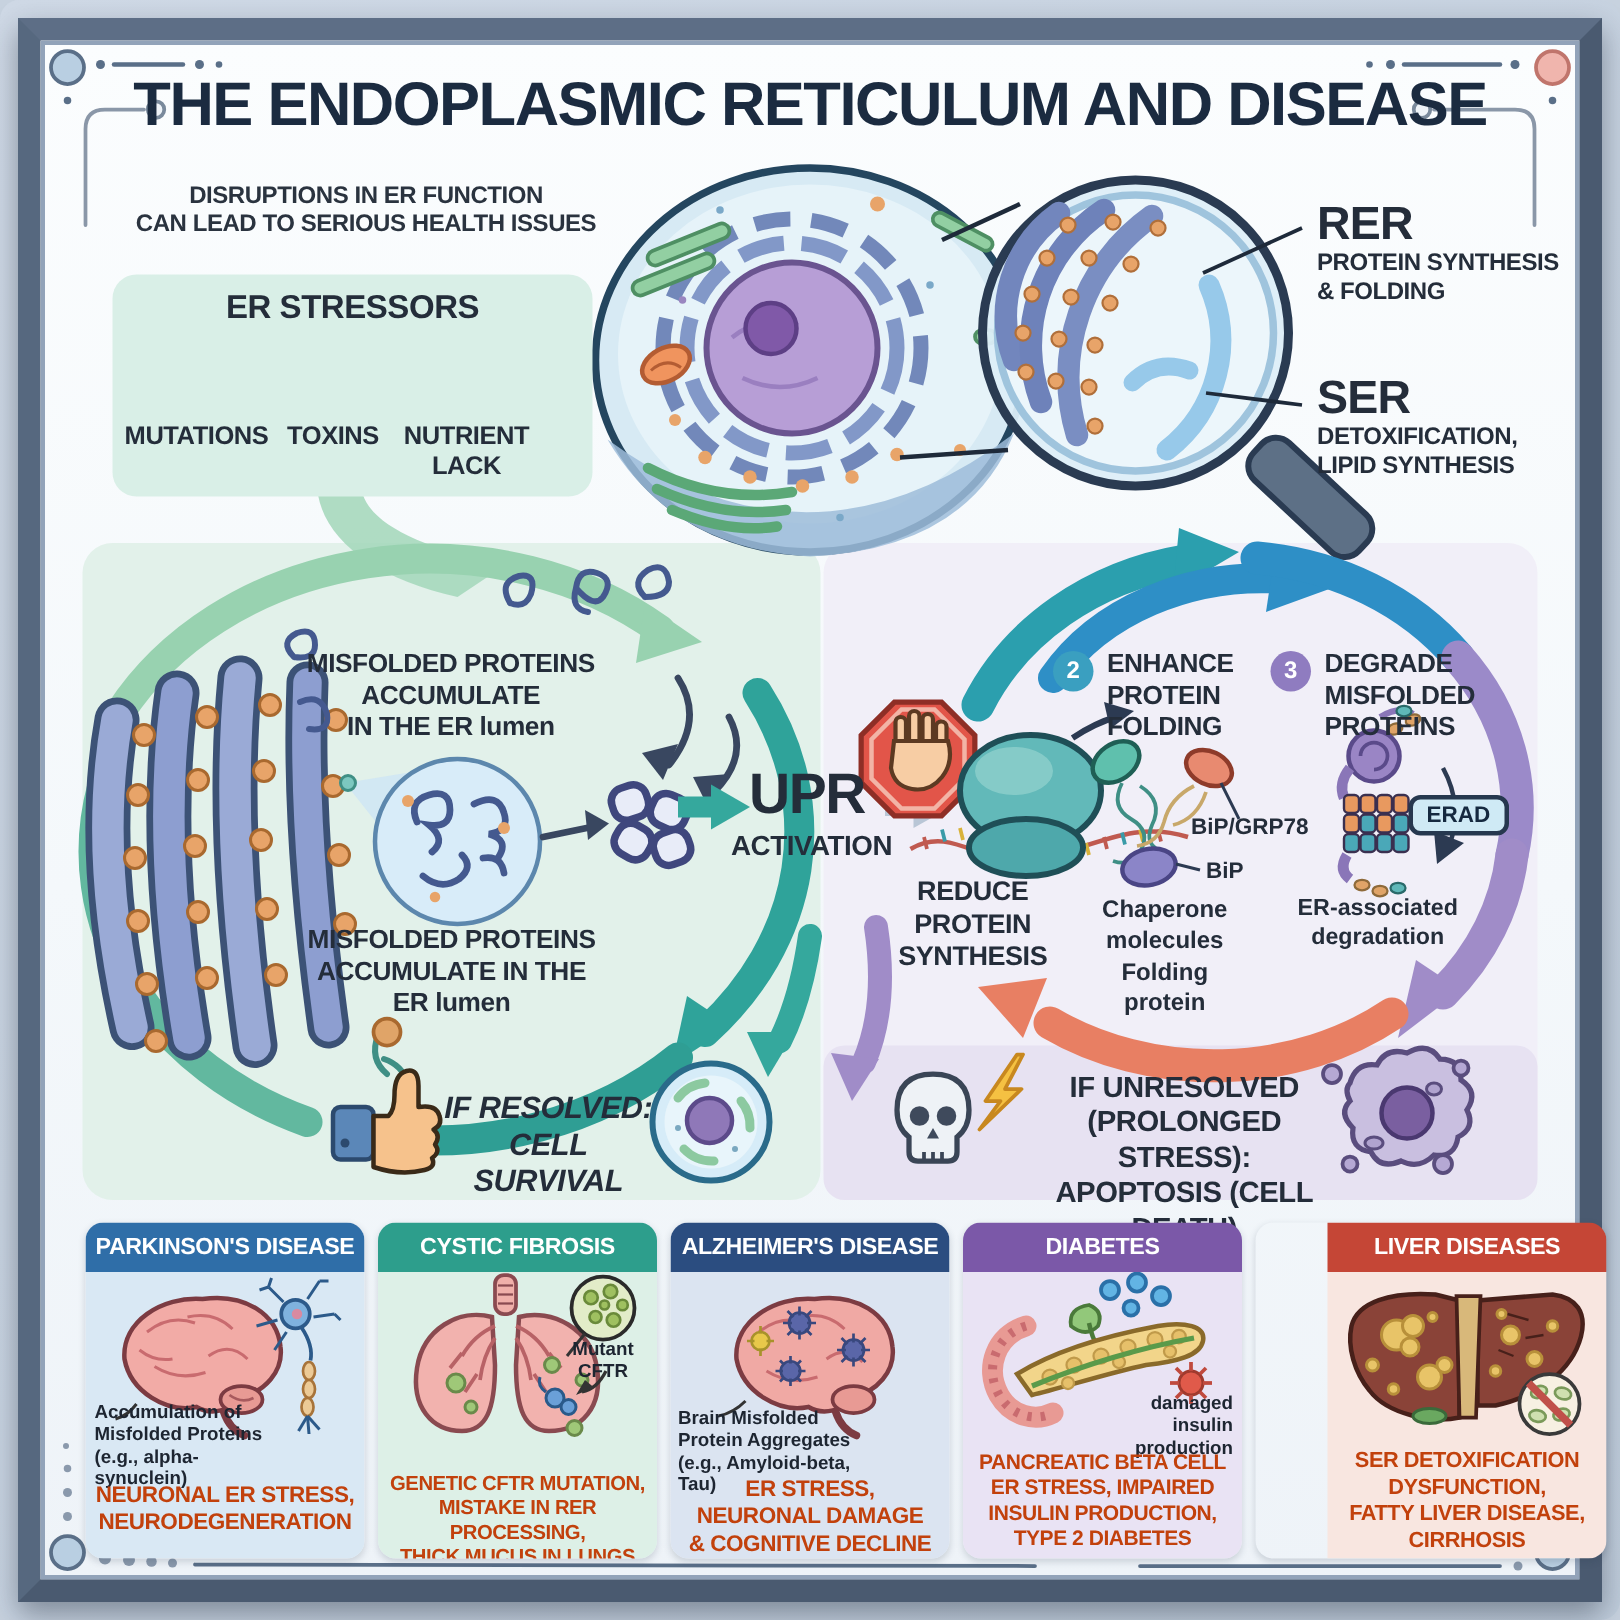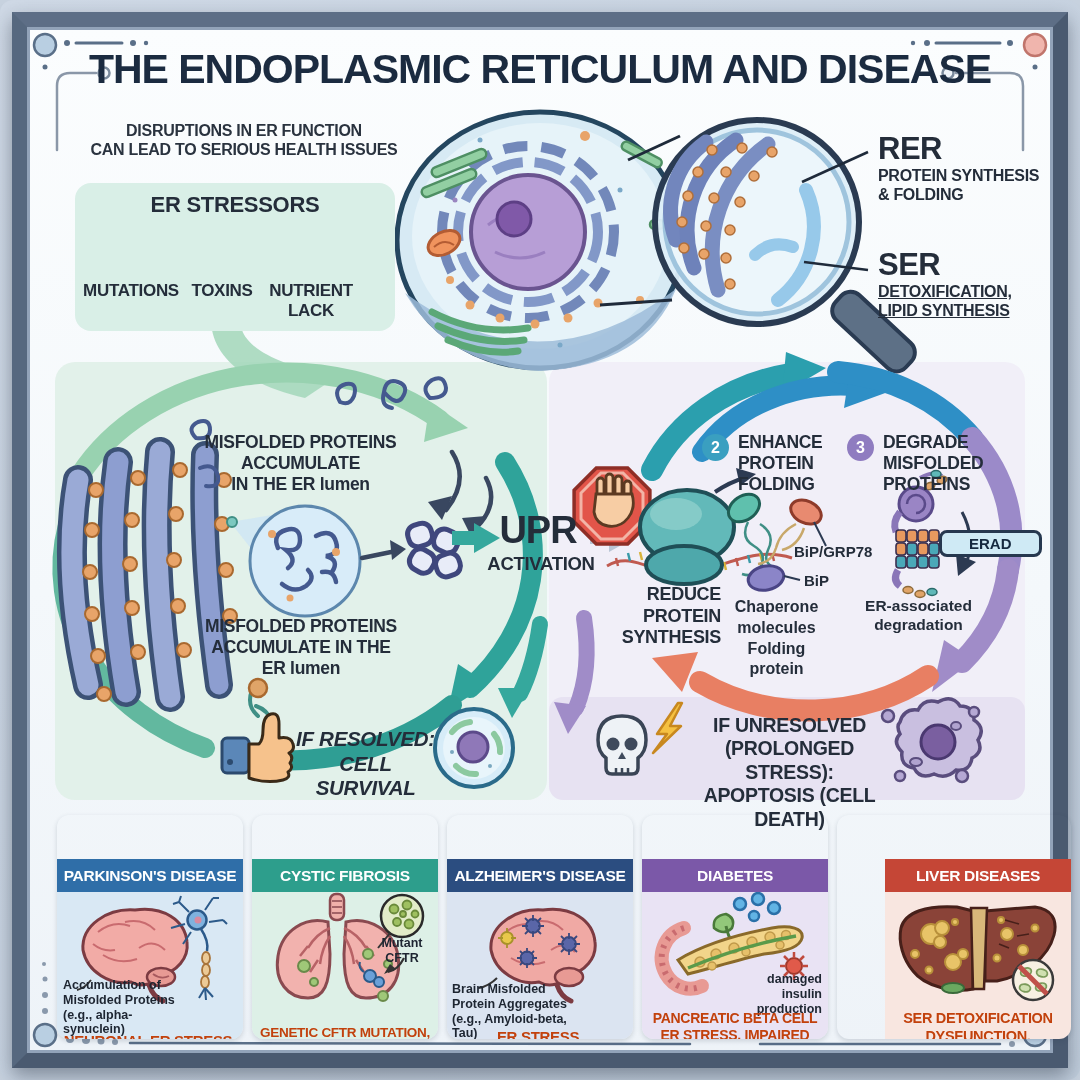--- a/index.html
+++ b/index.html
@@ -10,25 +10,25 @@
     border:15px solid #4a5a70;border-top-color:#5d6e86;border-left-color:#56687f;
     box-shadow:0 8px 18px rgba(20,30,45,.4), inset 0 0 0 3px #92a3b9;
     background:linear-gradient(180deg,#fbfdfe 0%,#f4f8fb 55%,#eef3f8 100%);}
   .txt{font-weight:bold;color:#242d3a;white-space:pre-line;line-height:1.2;letter-spacing:-0.3px;}
   .ctr{text-align:center;}
   #title{left:0;top:49px;width:1080px;text-align:center;font-size:41px;color:#1b2b40;letter-spacing:-1px;line-height:1;}
   .panel{border-radius:20px;}
   .badge{width:27px;height:27px;border-radius:50%;color:#fff;font-weight:bold;font-size:16px;
     display:flex;align-items:center;justify-content:center;}
   .chip{background:#cfeaf5;border:3px solid #26384f;border-radius:8px;font-weight:bold;
-    font-size:15px;color:#15293f;padding:2px 27px;letter-spacing:0;}
+    font-size:15px;color:#15293f;padding:2px 9px;letter-spacing:0;}
   .card{position:absolute;top:815px;width:186px;height:224px;border-radius:12px;overflow:hidden;
     box-shadow:0 2px 5px rgba(40,55,80,.18);}
   .card .hd{height:33px;line-height:33px;text-align:center;color:#fff;font-weight:bold;
-    font-size:15.5px;letter-spacing:-0.3px;white-space:nowrap;margin-top:44px;}
+    font-size:15.5px;letter-spacing:-0.3px;white-space:nowrap;}
   .card .bd{position:relative;height:191px;}
   .c-park .hd{background:#2f6ea8}.c-park .bd{background:#d9e8f4}
   .c-cf .hd{background:#2d9e8c}.c-cf .bd{background:#ddf0e7}
   .c-alz .hd{background:#2b4d80}.c-alz .bd{background:#dbe4f1}
   .c-dia .hd{background:#7b58a8}.c-dia .bd{background:#e9e3f4}
   .c-liv .hd{background:#c54636}.c-liv .bd{background:#f8e6e0}
   .note{position:absolute;font-weight:bold;font-size:12.5px;line-height:1.18;color:#1d2531;white-space:pre-line;}
   .outc{position:absolute;font-weight:bold;text-align:center;color:#c2410c;white-space:pre-line;line-height:1.22;letter-spacing:-0.3px;}
   svg{display:block}
 </style>
@@ -414,34 +414,34 @@
   <div class="abs txt ctr" style="left:75px;top:192px;width:320px;font-size:22px;">ER STRESSORS</div>
   <div class="abs txt ctr" style="left:72px;top:281px;width:118px;font-size:17px;">MUTATIONS</div>
   <div class="abs txt ctr" style="left:189px;top:281px;width:66px;font-size:17px;">TOXINS</div>
   <div class="abs txt ctr" style="left:261px;top:281px;width:100px;font-size:17px;">NUTRIENT
 LACK</div>
 
   <div class="abs txt" style="left:878px;top:130px;font-size:31px;letter-spacing:-0.5px;">RER</div>
   <div class="abs txt" style="left:878px;top:166px;width:170px;font-size:16px;">PROTEIN SYNTHESIS
 &amp; FOLDING</div>
   <div class="abs txt" style="left:878px;top:246px;font-size:31px;letter-spacing:-0.5px;">SER</div>
-  <div class="abs txt" style="left:878px;top:282px;width:170px;font-size:16px;text-decoration:underline;">DETOXIFICATION,
+  <div class="abs txt" style="left:878px;top:282px;width:170px;font-size:16px;">DETOXIFICATION,
 LIPID SYNTHESIS</div>
 
   <div class="abs txt ctr" style="left:168px;top:432px;width:265px;font-size:17.5px;">MISFOLDED PROTEINS
 ACCUMULATE
 IN THE ER lumen</div>
   <div class="abs txt ctr" style="left:170px;top:616px;width:262px;font-size:17.5px;">MISFOLDED PROTEINS
 ACCUMULATE IN THE
 ER lumen</div>
 
   <div class="abs txt ctr" style="left:483px;top:508px;width:110px;font-size:38px;letter-spacing:-1px;">UPR</div>
   <div class="abs txt ctr" style="left:476px;top:553px;width:130px;font-size:18.5px;">ACTIVATION</div>
 
-  <div class="abs txt ctr" style="left:576px;top:584px;width:145px;font-size:18px;text-align:right;">REDUCE
+  <div class="abs txt ctr" style="left:576px;top:584px;width:145px;font-size:18px;">REDUCE
 PROTEIN
 SYNTHESIS</div>
 
   <div class="abs badge" style="left:702px;top:434px;background:#3a9fc0;">2</div>
   <div class="abs txt" style="left:738px;top:432px;width:115px;font-size:17.5px;">ENHANCE
 PROTEIN
 FOLDING</div>
   <div class="abs badge" style="left:847px;top:434px;background:#8f7cc0;">3</div>
   <div class="abs txt" style="left:883px;top:432px;width:115px;font-size:17.5px;">DEGRADE
 MISFOLDED

